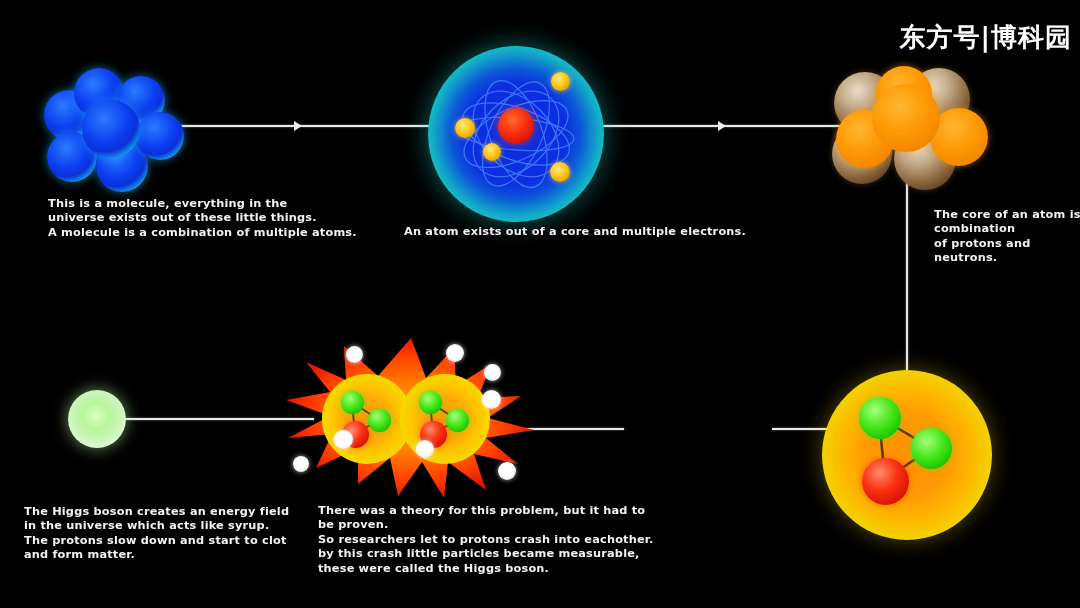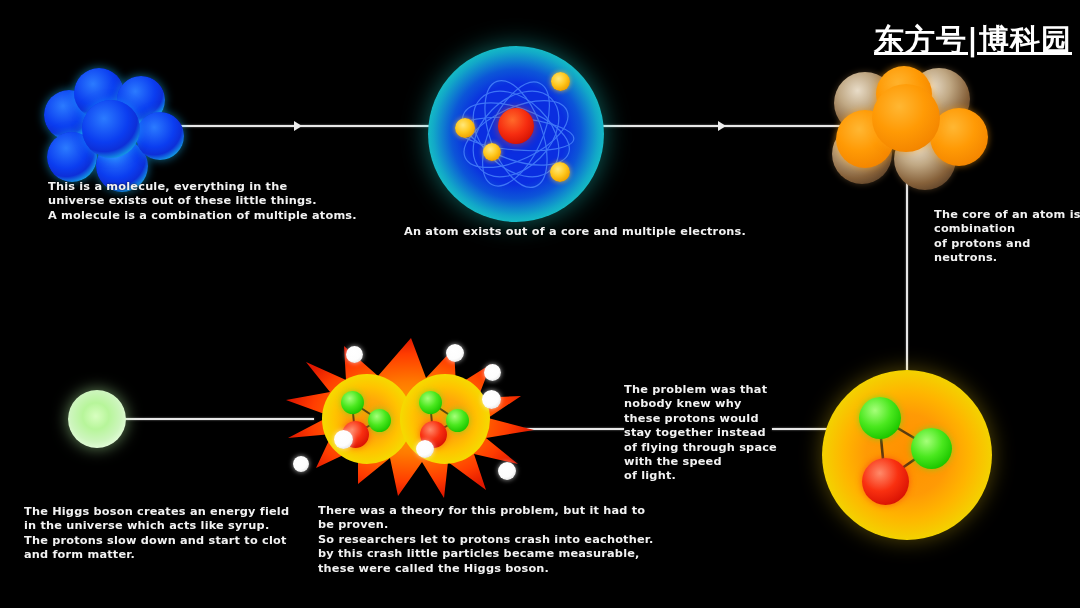--- a/index.html
+++ b/index.html
@@ -53,26 +53,25 @@
     border-left: 8px solid #ededed;
   }
 
   
   #watermark {
     position: absolute;
     right: 8px;
     top: 20px;
     color: #ffffff;
     font-family: "DejaVu Sans", "Liberation Sans", sans-serif;
-    font-size: 30px;
+    font-size: 26px;
     font-weight: bold;
     letter-spacing: 1px;
     text-shadow: 0 1px 3px rgba(0,0,0,0.95), 0 0 6px rgba(0,0,0,0.8);
     z-index: 40;
-    text-decoration: underline;
   }
 
   
   #molecule { position: absolute; left: 44px; top: 68px; width: 148px; height: 122px; }
   .blue-atom {
     position: absolute;
     border-radius: 50%;
     background: radial-gradient(circle at 38% 32%, #2b7bff 0%, #0b3df0 45%, #0d2fd8 62%, #16c8e8 84%, #25e3f0 93%, rgba(20,200,240,0.25) 100%);
     box-shadow: 0 0 10px rgba(30,190,255,0.55);
   }
@@ -183,21 +182,21 @@
   <div id="molecule">
     <div class="blue-atom" style="left:0px;  top:22px; width:50px; height:50px;"></div>
     <div class="blue-atom" style="left:30px; top:0px;  width:50px; height:50px;"></div>
     <div class="blue-atom" style="left:73px; top:8px;  width:48px; height:48px;"></div>
     <div class="blue-atom" style="left:3px;  top:64px; width:50px; height:50px;"></div>
     <div class="blue-atom" style="left:52px; top:72px; width:52px; height:52px;"></div>
     <div class="blue-atom" style="left:92px; top:44px; width:48px; height:48px;"></div>
     <div class="blue-atom" style="left:38px; top:32px; width:58px; height:58px;"></div>
   </div>
 
-  <div class="caption" style="left:48px; top:180px;">This is a molecule, everything in the
+  <div class="caption" style="left:48px; top:197px;">This is a molecule, everything in the
 universe exists out of these little things.
 A molecule is a combination of multiple atoms.</div>
 
   <div id="atom-group">
     <div id="atom-shell"></div>
     <svg id="atom-orbits" width="176" height="176" viewBox="0 0 176 176">
       <g fill="none" stroke="#4f8dff" stroke-width="1.2" opacity="0.75">
         <ellipse cx="88" cy="88" rx="56" ry="26" transform="rotate(20 88 88)"></ellipse>
         <ellipse cx="88" cy="88" rx="56" ry="26" transform="rotate(70 88 88)"></ellipse>
         <ellipse cx="88" cy="88" rx="56" ry="26" transform="rotate(115 88 88)"></ellipse>
@@ -287,27 +286,20 @@
     <div class="spark" style="left:212px; top:124px; width:18px; height:18px;"></div>
     <div class="spark" style="left:7px;   top:118px; width:16px; height:16px;"></div>
   </div>
 
   <div class="caption" style="left:318px; top:504px;">There was a theory for this problem, but it had to
 be proven.
 So researchers let to protons crash into eachother.
 by this crash little particles became measurable,
 these were called the Higgs boson.</div>
 
-  <div class="caption" style="left:624px; top:383px;">The problem was that
-nobody knew why
-these protons would
-stay together instead
-of flying through space
-with the speed
-of light.</div>
 
   <div id="proton-big">
     <div class="shell"></div>
     <svg width="170" height="170" viewBox="0 0 170 170" style="position:absolute;left:0;top:0;">
       <g stroke="#5a3a10" stroke-width="2.6" fill="none">
         <line x1="57" y1="47" x2="109" y2="78"></line>
         <line x1="57" y1="47" x2="63" y2="110"></line>
         <line x1="63" y1="110" x2="109" y2="78"></line>
       </g>
     </svg>

